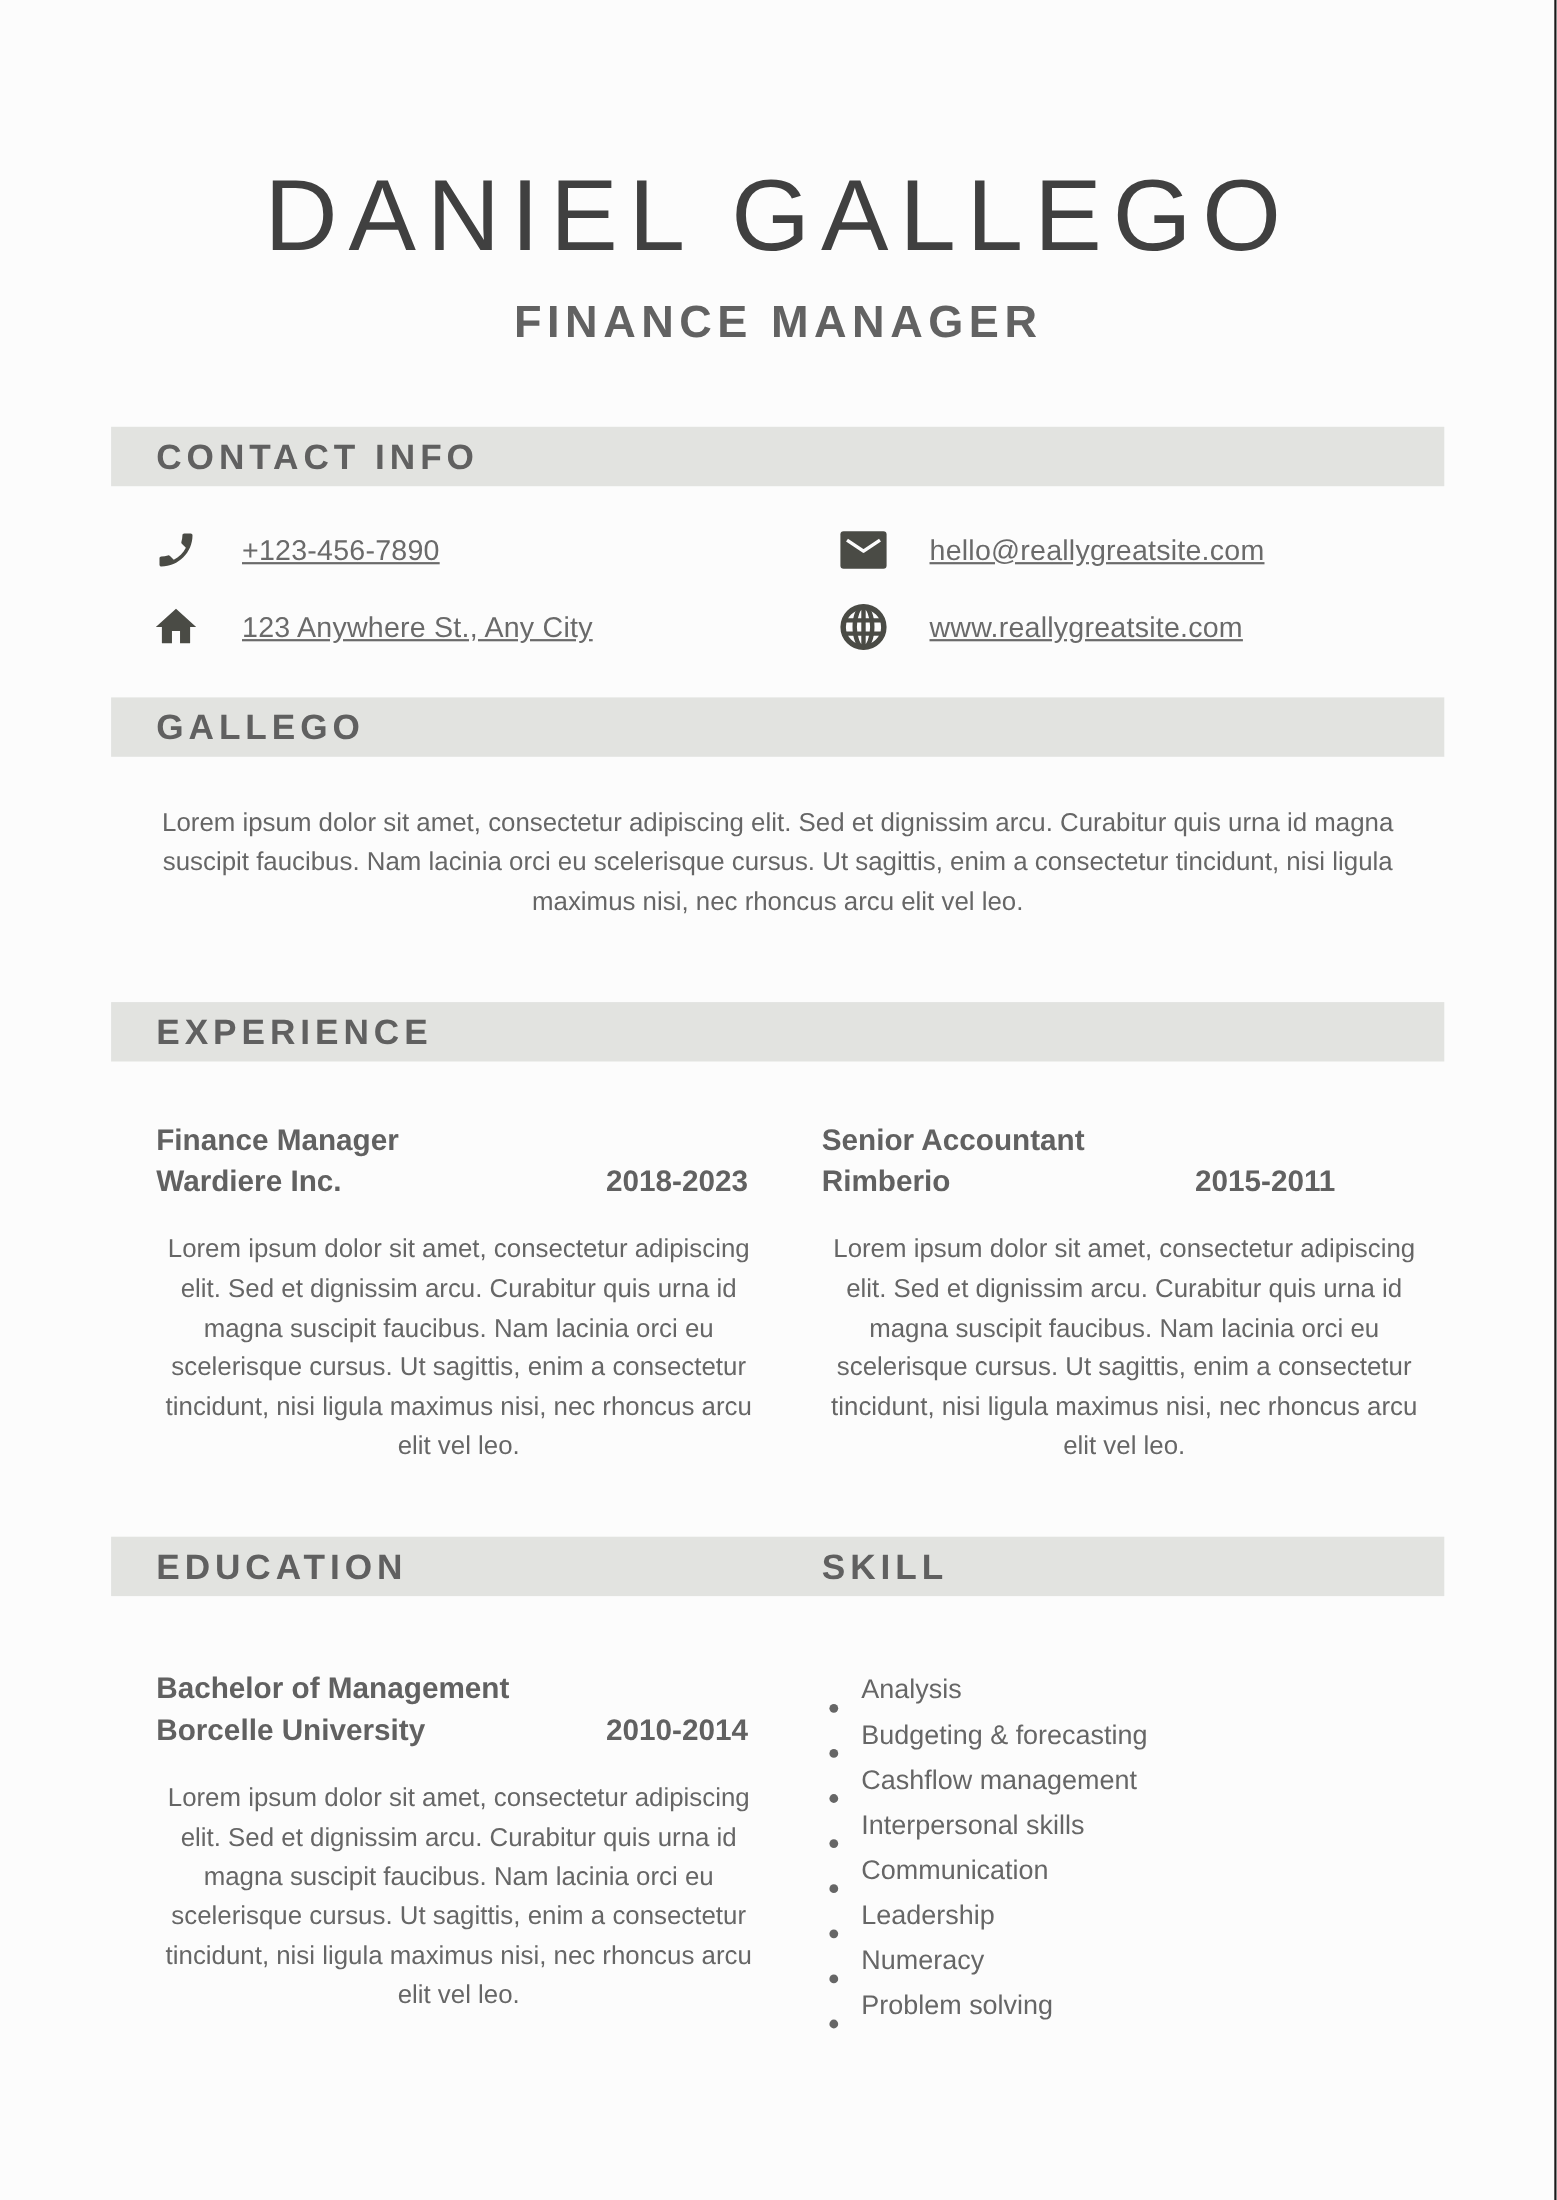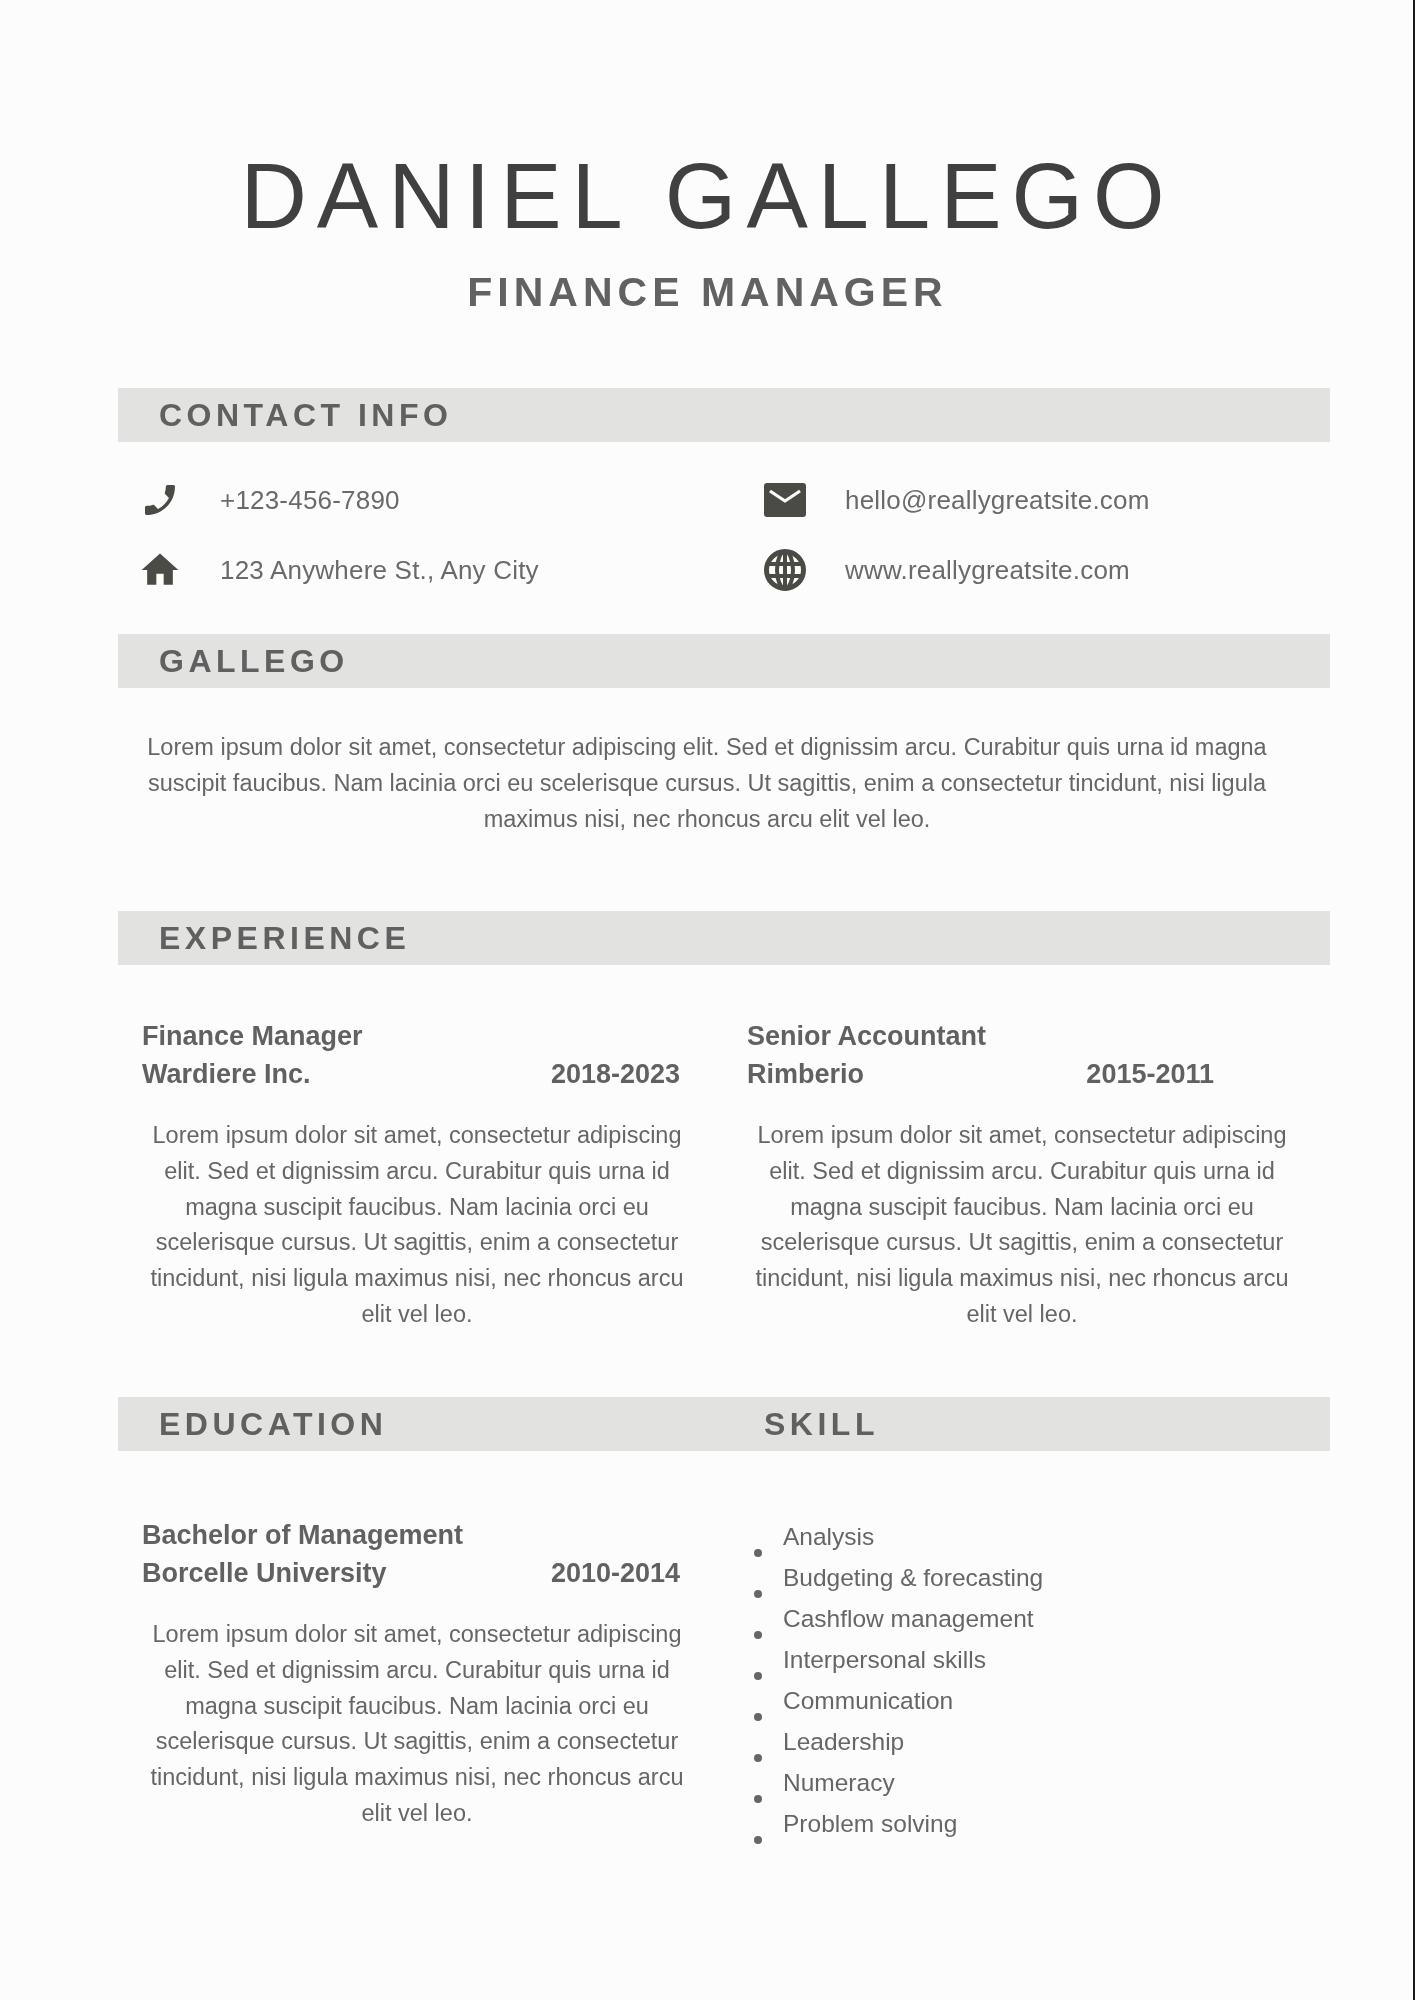--- a/index.html
+++ b/index.html
@@ -45,21 +45,21 @@
       text-align: center;
       font-size: 41px;
       line-height: 48px;
       letter-spacing: 5px;
       color: #626262;
       margin: 0;
       white-space: nowrap;
     }
     .bar {
       position: absolute;
-      left: 118px;
+      left: 101px;
       width: 1212px;
       height: 54px;
       background: #e2e3e0;
     }
     .bar-label {
       position: absolute;
       top: 0;
       height: 54px;
       line-height: 54px;
       font-size: 32px;
@@ -81,20 +81,21 @@
       align-items: center;
       justify-content: center;
       margin-right: 38px;
     }
     .contact-icon svg { display: block; }
     .contact-text {
       font-size: 26px;
       color: #6a6a6a;
       white-space: nowrap;
       letter-spacing: 0.2px;
+      text-decoration: underline;
     }
     .para {
       position: absolute;
       font-size: 23.5px;
       line-height: 35.8px;
       color: #666666;
       margin: 0;
       text-align: center;
     }
     .job-head {

